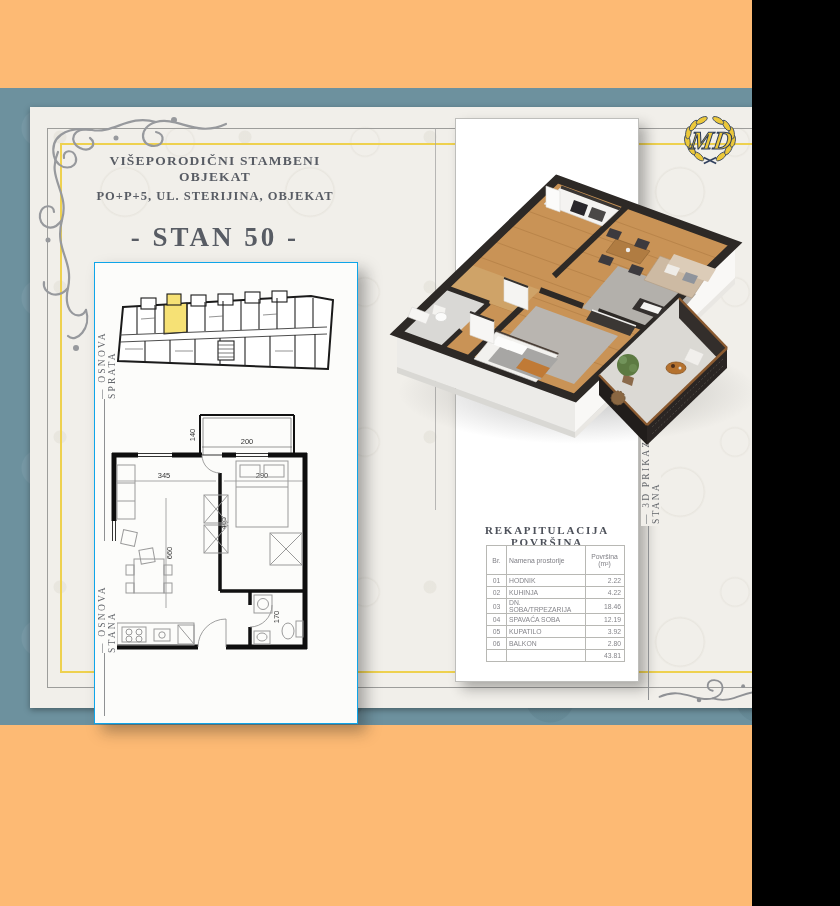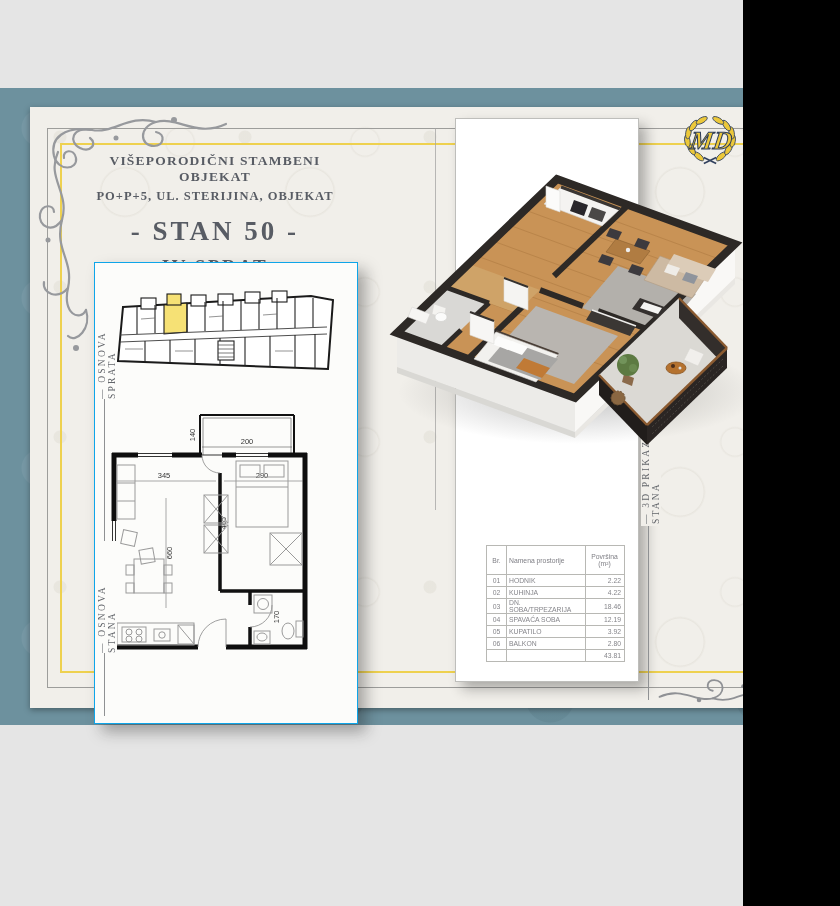--- a/index.html
+++ b/index.html
@@ -1,17 +1,17 @@
 <!DOCTYPE html>
 <html><head>
 <meta charset="utf-8">
 <style>
   html,body{margin:0;padding:0;background:#000;}
-  .stage{position:relative;width:743px;height:906px;background:#e5e5e5;overflow:hidden;
-         font-family:"Liberation Sans",sans-serif;}
+  .stage{position:relative;width:743px;height:906px;background:#fdba74;overflow:hidden;
+         font-family:"Liberation Sans",sans-serif;padding-left:9px;}
   
   .teal{position:absolute;left:0;top:88px;width:840px;height:637px;background-color:#6d919e;
         background-image:radial-gradient(circle at 40px 40px, rgba(255,255,255,0.06) 18px, transparent 19px),
                          radial-gradient(circle at 130px 100px, rgba(20,45,55,0.07) 24px, transparent 25px);
         background-size:210px 170px;}
   
   .card{position:absolute;left:30px;top:107px;width:782px;height:601px;background-color:#f1efea;
         background-image:radial-gradient(circle at 30px 30px, rgba(213,209,198,0.30) 6px, transparent 7px),
                          radial-gradient(circle at 95px 85px, transparent 23px, rgba(210,206,195,0.28) 24px, transparent 26px),
                          radial-gradient(circle at 150px 35px, transparent 13px, rgba(216,212,202,0.30) 14px, transparent 16px);
@@ -21,21 +21,21 @@
   .gold-frame{position:absolute;left:60px;top:143px;width:716px;height:526px;border:2px solid #eed14f;}
   .divider-v{position:absolute;left:435px;top:128px;width:1px;height:382px;background:#a3a3a1;opacity:.75;}
   .flourish{position:absolute;pointer-events:none;}
   .fl-tl{left:28px;top:108px;width:200px;height:250px;}
   .fl-br{left:658px;top:518px;width:152px;height:192px;transform:rotate(180deg);}
   
   .hdr{position:absolute;left:72px;top:153px;width:286px;text-align:center;color:#585c64;
        font-family:"Liberation Serif",serif;}
   .hdr .l1{font-size:13.5px;font-weight:bold;letter-spacing:1.2px;}
   .hdr .l2{font-size:12.5px;font-weight:bold;letter-spacing:1px;margin-top:4px;}
-  .hdr .l3{font-size:27px;font-weight:bold;letter-spacing:3px;margin-top:12px;text-align:center;}
+  .hdr .l3{font-size:27px;font-weight:bold;letter-spacing:3px;margin-top:18px;text-align:center;}
   .hdr .l4{font-size:19px;font-weight:bold;letter-spacing:2.5px;margin-top:9px;}
   .hdr .l5{font-size:19px;font-weight:bold;letter-spacing:2.5px;margin-top:7px;}
   .md-logo{position:absolute;left:674px;top:111px;width:72px;height:62px;}
   
   .panel-left{position:absolute;left:94px;top:262px;width:262px;height:460px;background:#fcfcfa;
               border:1px solid #0ea5e9;box-shadow:8px 8px 14px rgba(25,25,25,0.35);}
   .panel-right{position:absolute;left:455px;top:118px;width:182px;height:562px;background:#ffffff;
                border:1px solid #bebebb;box-shadow:7px 7px 12px rgba(25,25,25,0.32);}
   .bldg-svg{position:absolute;left:20px;top:16px;}
   .plan-svg{position:absolute;left:7px;top:140px;}
@@ -130,20 +130,21 @@
       <ellipse cx="57" cy="29" rx="6" ry="2.6" transform="rotate(-80 57 29)"></ellipse>
       <ellipse cx="56" cy="21" rx="6" ry="2.6" transform="rotate(-100 56 21)"></ellipse>
       <ellipse cx="51" cy="14" rx="6" ry="2.6" transform="rotate(-125 51 14)"></ellipse>
       <ellipse cx="43" cy="9" rx="6" ry="2.6" transform="rotate(-150 43 9)"></ellipse>
     </g>
     <path d="M29,51 L41,45 M41,51 L29,45" stroke="#33425f" stroke-width="1.6" fill="none"></path>
     <text transform="translate(35,37) skewX(-8)" text-anchor="middle" font-family="Liberation Serif, serif" font-style="italic" font-weight="bold" font-size="25" fill="#ecc83a" stroke="#2e3d5a" stroke-width="1">MD</text>
   </svg>
 
   <div class="panel-right">
+    <div class="rekap-title">REKAPITULACIJA POVRŠINA</div>
     <table class="rekap">
       <tbody>
           <tr>
         <th class="c-br">Br.</th>
         <th class="c-nm">Namena prostorije</th>
         <th class="c-ar" style="text-align:center;">
           <div>Površina</div>
           <div>(m²)</div>
         </th>
       </tr>

